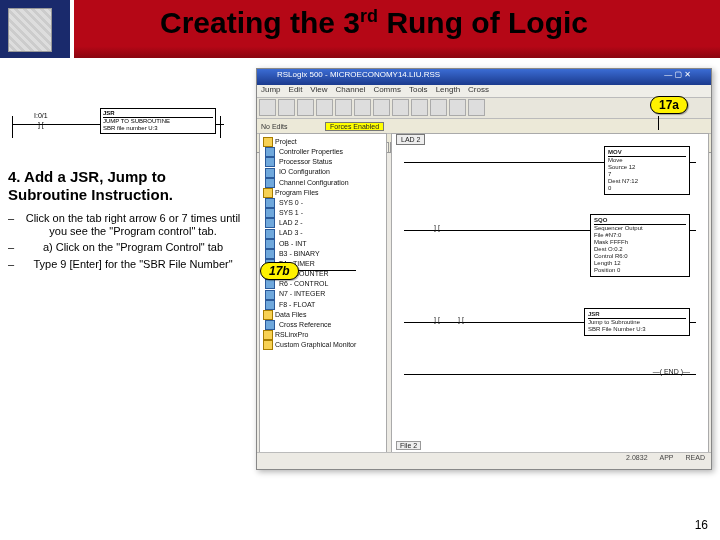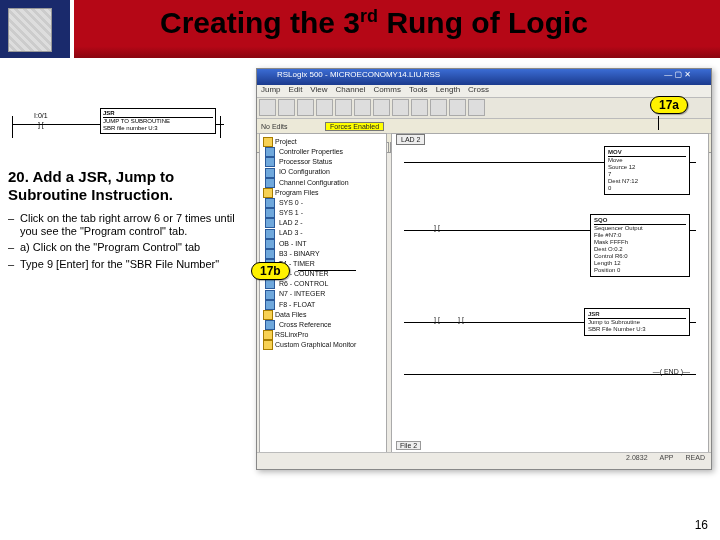--- a/index.html
+++ b/index.html
@@ -12,21 +12,21 @@
   .left-col{position:absolute;left:8px;top:96px;width:238px;}
   .subhead{font-size:16px;font-weight:bold;color:#000;line-height:1.2;}
   .rung-box{margin-top:12px;width:220px;height:38px;position:relative;font-size:6px;}
   .rail{position:absolute;top:8px;left:4px;right:4px;height:1px;background:#000;}
   .vline{position:absolute;top:8px;width:1px;height:22px;background:#000;}
   .xic{position:absolute;top:4px;left:26px;font-size:7px;text-align:center;}
   .xic .bars{margin-top:2px;}
   .jsrbox{position:absolute;top:0;left:92px;width:110px;border:1px solid #000;padding:1px 2px;background:#fff;font-size:6px;line-height:7px;}
   .step-title{margin-top:22px;font-size:15px;font-weight:bold;line-height:1.2;}
   .bullets{margin-top:8px;font-size:11px;padding-left:12px;}
-  .bullets li{list-style:none;position:relative;margin-bottom:4px;line-height:1.15;}
+  .bullets li{list-style:none;position:relative;margin-bottom:4px;line-height:1.15;text-align:center;}
   .bullets li:before{content:"–";position:absolute;left:-12px;}
   .screenshot{position:absolute;left:256px;top:68px;width:454px;height:400px;border:1px solid #888;background:#eceae4;box-shadow:2px 2px 6px rgba(0,0,0,0.3);font-size:8px;color:#222;}
   .ss-titlebar{height:14px;background:linear-gradient(#3b6cd4,#1b3a8d);color:#fff;font-size:8px;padding:1px 20px;display:flex;justify-content:space-between;}
   .ss-menubar{height:12px;background:#efeee8;border-bottom:1px solid #bbb;padding:0 4px;display:flex;gap:8px;font-size:8px;color:#333;}
   .ss-toolbar{height:18px;background:#e8e6dc;border-bottom:1px solid #bbb;display:flex;gap:2px;padding:1px 2px;}
   .tbtn{width:15px;height:15px;background:#ddd;border:1px solid #aaa;}
   .ss-tabrow{height:18px;background:#ece9d8;border-bottom:1px solid #999;display:flex;align-items:flex-end;gap:0;padding-left:60px;font-size:7px;}
   .ss-tab{padding:1px 4px;border:1px solid #999;border-bottom:none;background:#f4f2e8;margin-right:1px;}
   .ss-body{position:absolute;top:62px;left:0;right:0;bottom:14px;display:flex;}
   .ss-tree{width:120px;background:#fff;border:1px solid #aaa;margin:2px;padding:3px;font-size:7px;color:#111;overflow:hidden;}
@@ -65,21 +65,21 @@
         <div>I:0/1</div>
         <div class="bars">] [</div>
       </div>
       <div class="jsrbox">
         <div style="font-weight:bold;border-bottom:1px solid #000;">JSR</div>
         <div>JUMP TO SUBROUTINE</div>
         <div>SBR file number    U:3</div>
       </div>
     </div>
 
-    <div class="step-title">20. Add a JSR, Jump to Subroutine Instruction.</div>
+    <div class="step-title">4. Add a JSR, Jump to Subroutine Instruction.</div>
     <ul class="bullets">
       <li>Click on the tab right arrow 6 or 7 times until you see the "Program control" tab.</li>
       <li>a) Click on the "Program Control" tab</li>
       <li>Type 9 [Enter] for the "SBR File Number"</li>
     </ul>
   </div>
 
   <div class="screenshot">
     <div class="ss-titlebar">
       <span>RSLogix 500 - MICROECONOMY14.LIU.RSS</span>
@@ -199,17 +199,17 @@
 
     <div class="ss-status">
       <span>2.0832</span>
       <span>APP</span>
       <span>READ</span>
     </div>
   </div>
 
   <div class="callout" style="left:650px;top:96px;">17a</div>
   <div class="callout-line" style="left:658px;top:116px;height:14px;"></div>
-  <div class="callout" style="left:251px;top:262px;">17b</div>
+  <div class="callout" style="left:260px;top:262px;font-style:italic;">17b</div>
   <div class="callout-line" style="left:298px;top:270px;width:58px;height:1px;"></div>
 
   <div class="pagenum">16</div>
 </div>
 
 </body></html>

